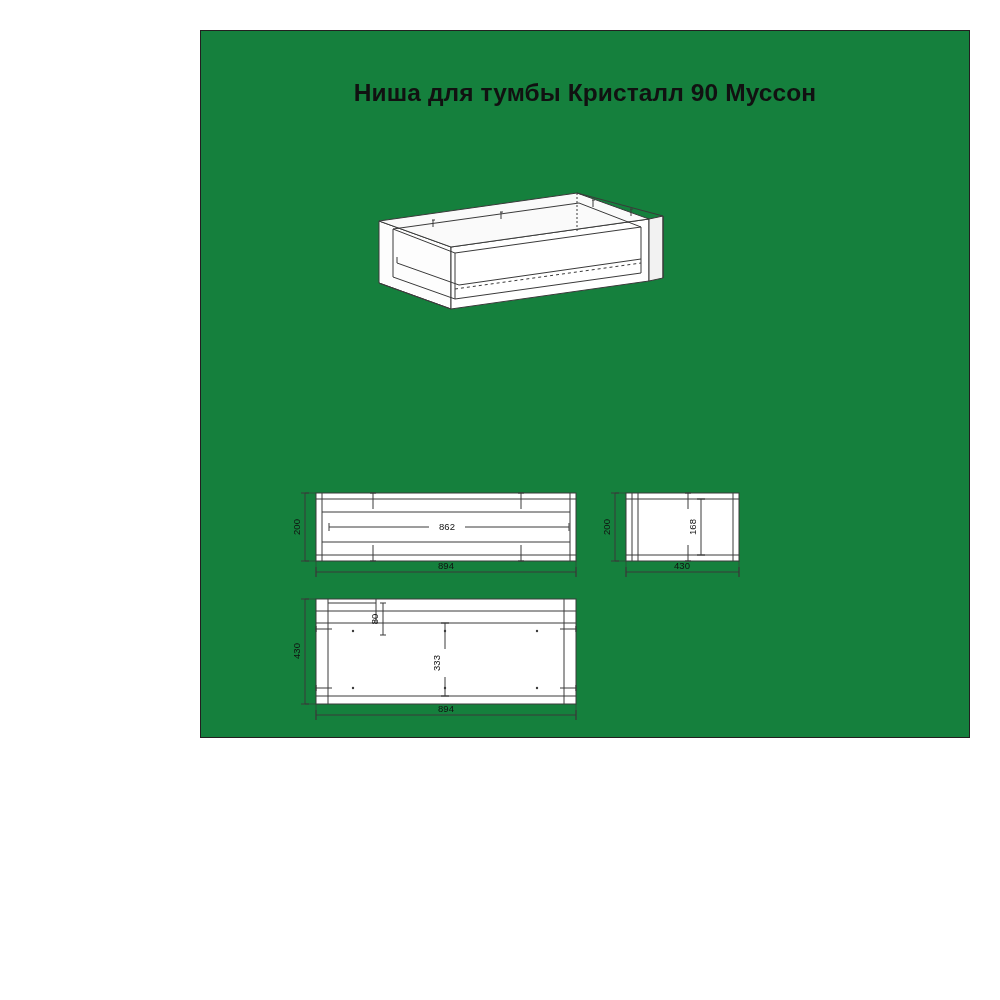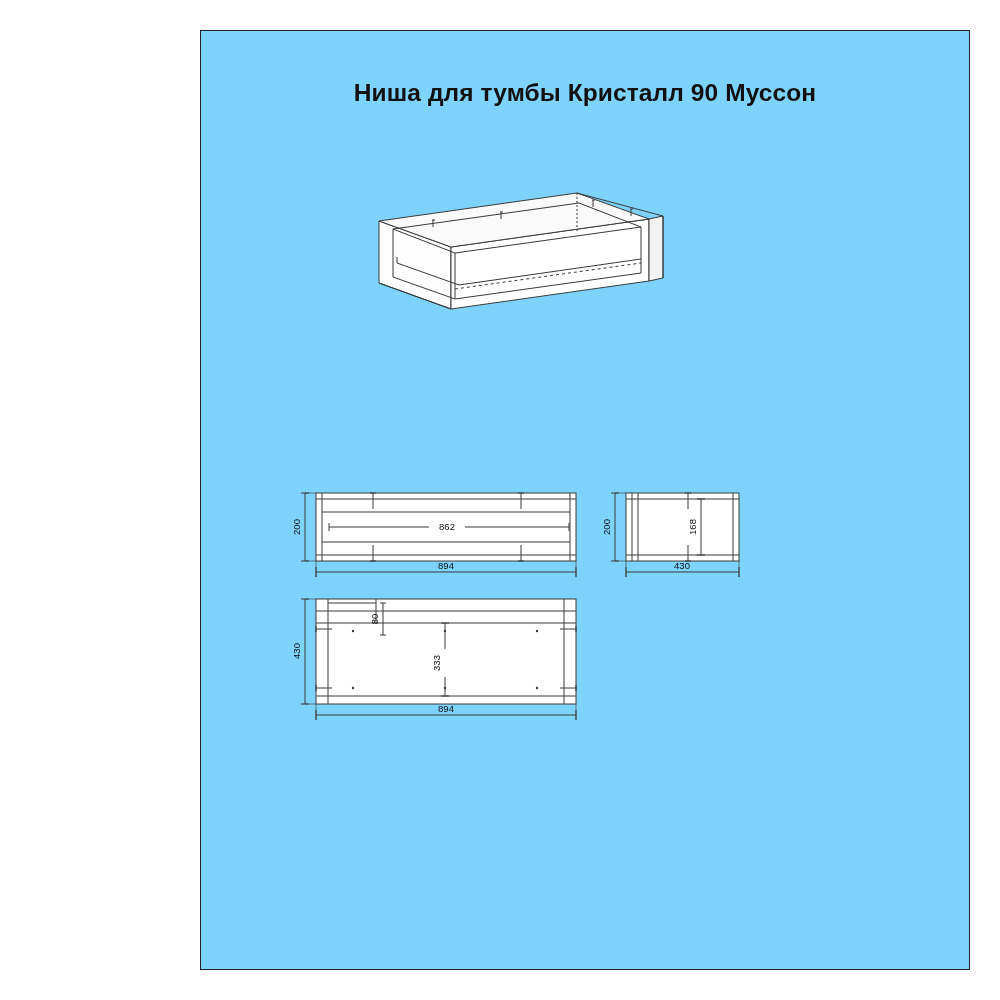--- a/index.html
+++ b/index.html
@@ -13,23 +13,23 @@
     font-family: "Liberation Sans", sans-serif;
     color: #1a1a1a;
     position: relative;
     overflow: hidden;
   }
   .sheet {
     position: absolute;
     left: 200px;
     top: 30px;
     width: 770px;
-    height: 940px;
+    height: 708px;
     border: 1.5px solid #231f20;
-    background: #7dd3fc;
+    background: #15803d;
     box-sizing: border-box;
   }
   .title {
     position: absolute;
     left: 0;
     top: 48px;
     width: 100%;
     text-align: center;
     font-size: 24.5px;
     font-weight: bold;

